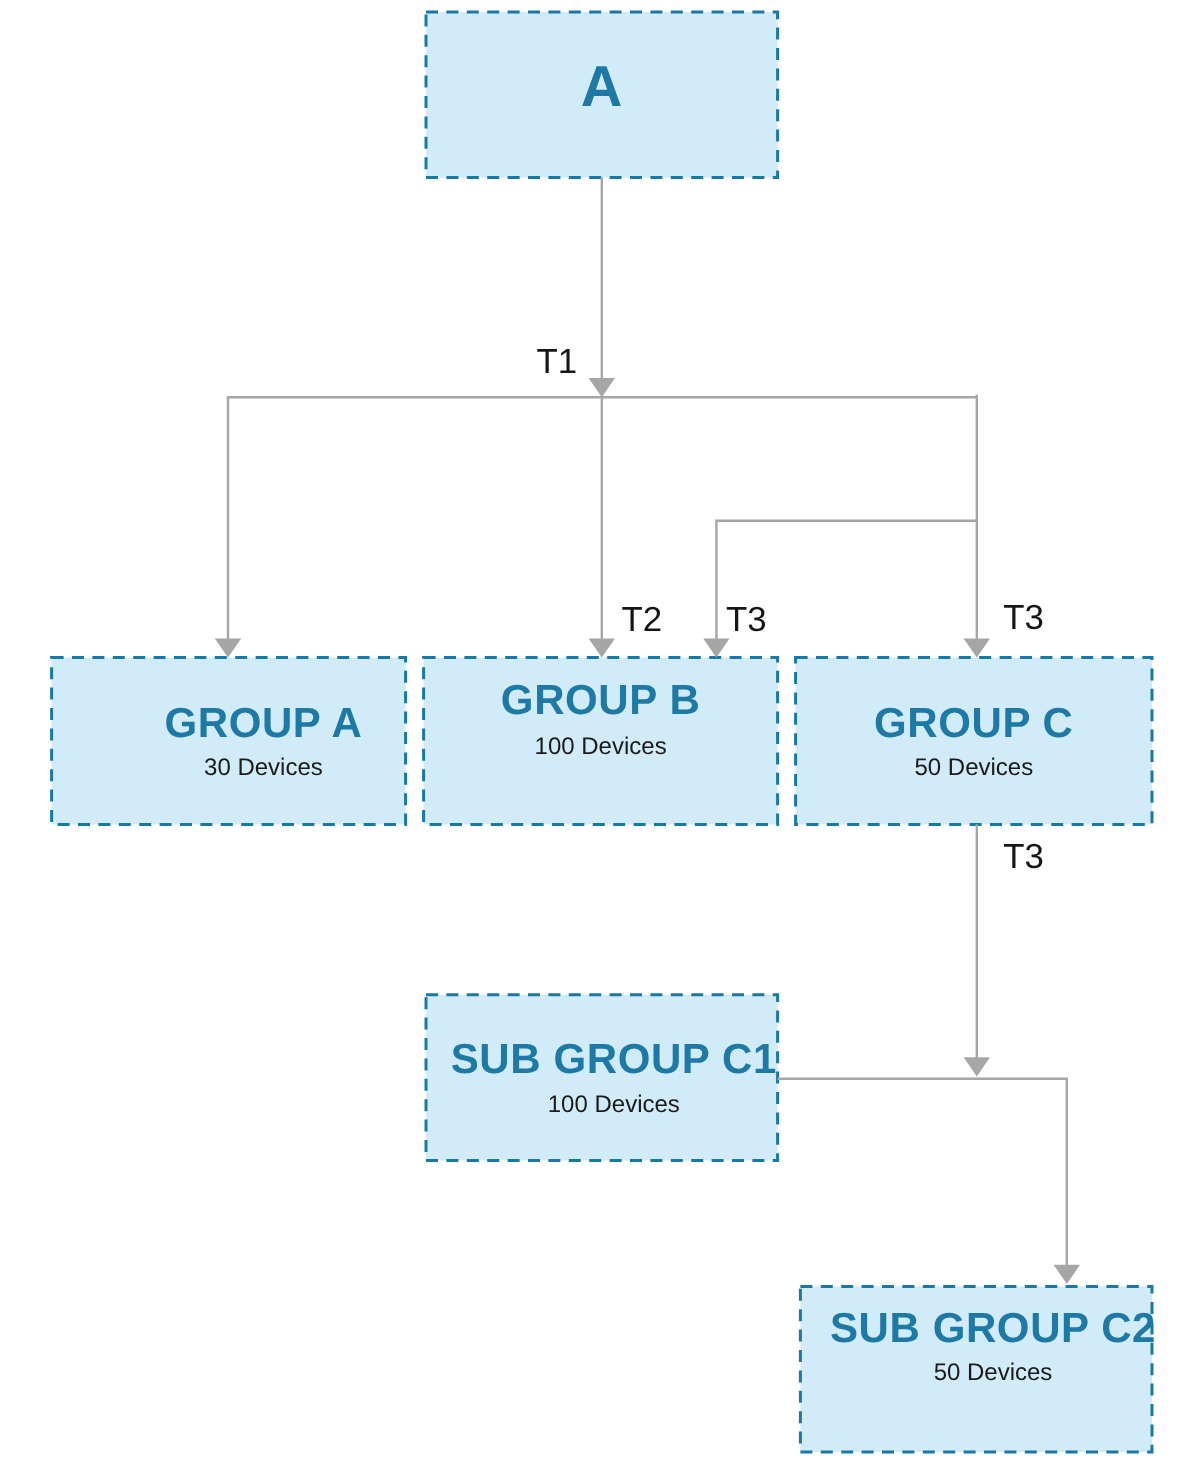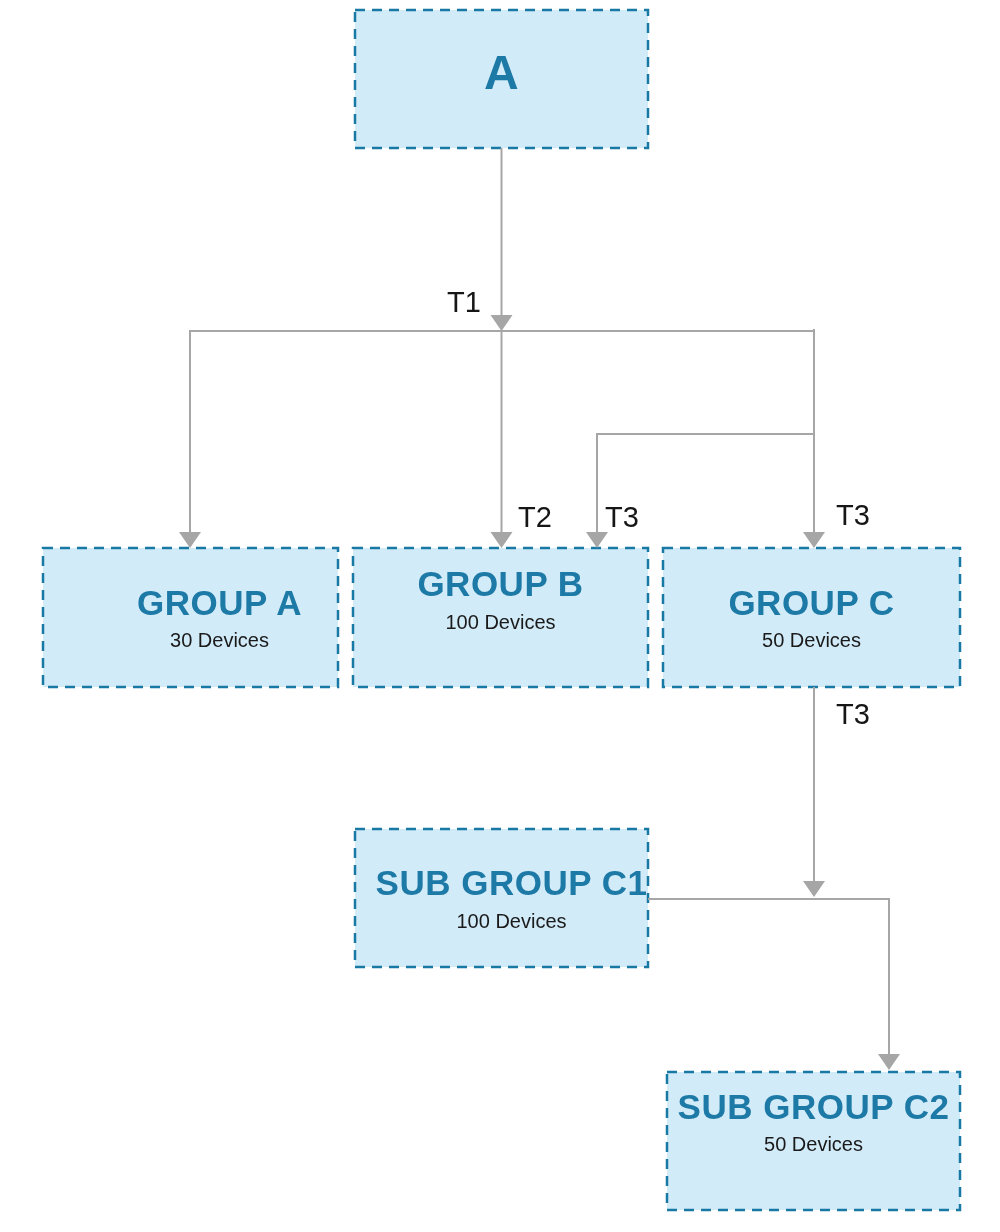--- a/index.html
+++ b/index.html
@@ -110,21 +110,21 @@
   <div class="node" style="left:663px; top:548px; width:297px; height:139px;">
     <div class="node-title">GROUP C</div>
     <div class="node-subtitle">50 Devices</div>
   </div>
 
   <div class="node" style="left:355px; top:829px; width:293px; height:138px;padding-left:20px;">
     <div class="node-title">SUB GROUP C1</div>
     <div class="node-subtitle">100 Devices</div>
   </div>
 
-  <div class="node" style="left:667px; top:1072px; width:293px; height:99px;">
+  <div class="node" style="left:681px; top:1072px; width:293px; height:99px;">
     <div class="node-title">SUB GROUP C2</div>
     <div class="node-subtitle">50 Devices</div>
   </div>
 
   <div class="edge-label" style="left:447px; top:288px;">T1</div>
   <div class="edge-label" style="left:518px; top:503px;">T2</div>
   <div class="edge-label" style="left:605px; top:503px;">T3</div>
   <div class="edge-label" style="left:836px; top:501px;">T3</div>
   <div class="edge-label" style="left:836px; top:700px;">T3</div>
 

